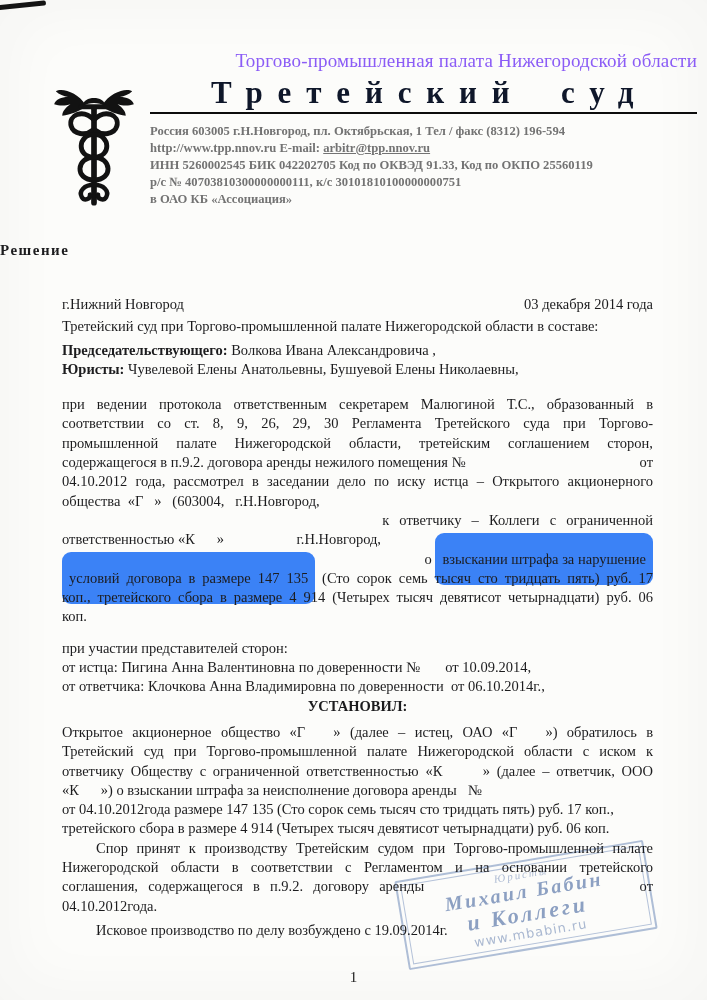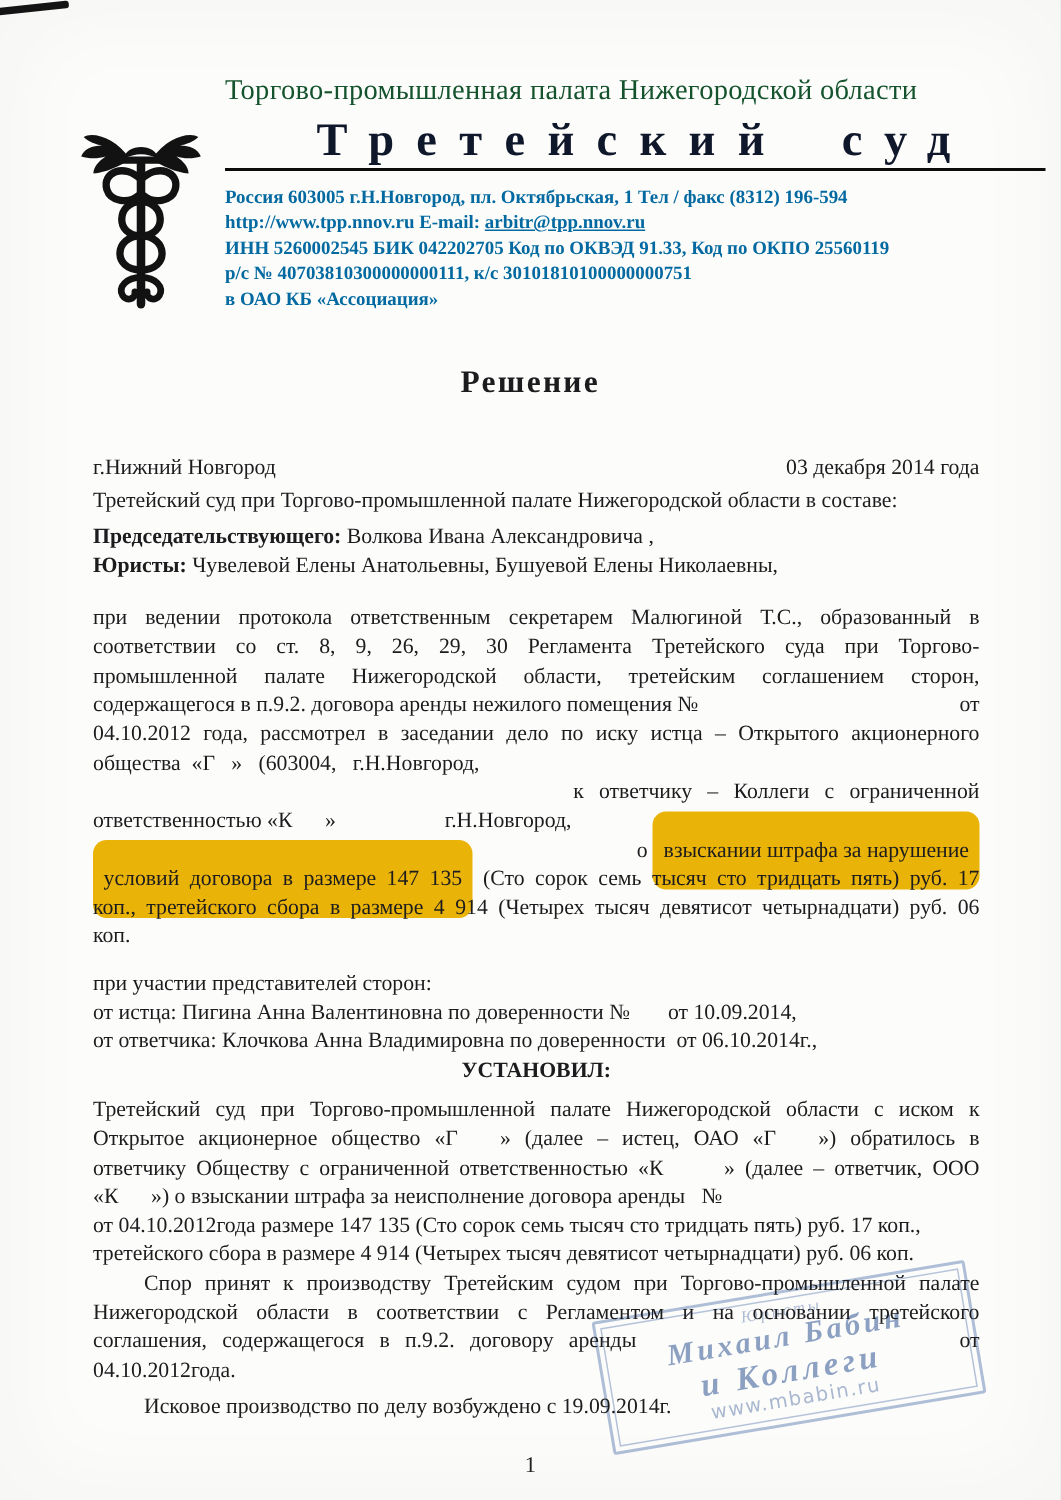--- a/index.html
+++ b/index.html
@@ -15,48 +15,48 @@
   }
   .corner-mark {
     position: absolute; top: 3px; left: -6px;
     width: 52px; height: 5px; background: #141414;
     transform: rotate(-6deg); border-radius: 2px;
   }
   
   .letterhead { position: relative; padding-top: 50px; }
   .logo { position: absolute; left: 50px; top: 84px; width: 88px; height: 122px; }
   .lh-right { margin: 0 10px 0 150px; }
-  .org { font-size: 19px; text-align: left; letter-spacing: 0.2px; color: #14532d; }
+  .org { font-size: 19px; text-align: right; letter-spacing: 0.2px; color: #8b5cf6; }
   .court { font-size: 31px; font-weight: 700; text-align: center;
            letter-spacing: 0.48em; word-spacing: 0.45em; margin-top: 3px;
            padding-left: 0.4em; color: #0f172a; white-space: nowrap; }
   .rule { border-top: 2.5px solid #0c0c0c; margin-top: 1px; }
-  .contacts { margin-top: 9px; font-size: 12.6px; font-weight: 700; line-height: 17px; color: #0369a1; }
+  .contacts { margin-top: 9px; font-size: 12.6px; font-weight: 700; line-height: 17px; color: #737373; }
   .contacts .email { text-decoration: underline; cursor: pointer; }
   
-  .doc-title { margin-top: 34px; text-align: center; font-weight: 700;
-               font-size: 21px; letter-spacing: 1.5px; }
+  .doc-title { margin-top: 34px; text-align: left; font-weight: 700;
+               font-size: 15px; letter-spacing: 1.5px; }
   .content { position: relative; }
   .bodycol { margin: 0 54px 0 62px; font-size: 14.5px; }
   .t  { white-space: pre-wrap; line-height: 19.3px; min-height: 19.3px; }
   .j  { text-align: justify; text-align-last: justify; }
   .r  { text-align: right; }
   .ws { word-spacing: 0.45em; }
   .ind { text-indent: 34px; }
   .b  { font-weight: 700; }
   .flexline { display: flex; justify-content: space-between; }
   .cityrow { margin-top: 36px; display: flex; justify-content: space-between; }
   .composition { margin-top: 3px; }
   .panel { margin-top: 4px; }
   .paraA { margin-top: 16px; }
   .reps { margin-top: 12px; }
   .center { text-align: center; }
   .findings { margin-top: 7px; }
   .claimline { margin-top: 5px; }
-  .hl { background: #eab308; border-radius: 9px; padding: 18px 7px; }
+  .hl { background: #3b82f6; border-radius: 9px; padding: 18px 7px; }
   
   .stamp-wrap {
     position: absolute; left: 400px; top: 860px;
     width: 248px; height: 86px;
     transform: rotate(-9.5deg);
     border: 2px solid rgba(86,118,173,0.55);
     border-radius: 2px;
     opacity: 0.85;
   }
   .stamp-inner {
@@ -162,22 +162,22 @@
       </div>
 
       <div class="reps">
         <div class="t">при участии представителей сторон:</div>
         <div class="t">от истца: Пигина Анна Валентиновна по доверенности №       от 10.09.2014,</div>
         <div class="t">от ответчика: Клочкова Анна Владимировна по доверенности  от 06.10.2014г.,</div>
         <div class="t center b">УСТАНОВИЛ:</div>
       </div>
 
       <div class="findings">
+        <div class="t j">Открытое акционерное общество «Г   » (далее – истец, ОАО «Г   ») обратилось в</div>
         <div class="t j">Третейский суд при Торгово-промышленной палате Нижегородской области с иском к</div>
-        <div class="t j">Открытое акционерное общество «Г   » (далее – истец, ОАО «Г   ») обратилось в</div>
         <div class="t j">ответчику Обществу с ограниченной ответственностью «К      » (далее – ответчик, ООО</div>
         <div class="t">«К      ») о взыскании штрафа за неисполнение договора аренды   №</div>
         <div class="t">от 04.10.2012года размере 147 135 (Сто сорок семь тысяч сто тридцать пять) руб. 17 коп.,</div>
         <div class="t">третейского сбора в размере 4 914 (Четырех тысяч девятисот четырнадцати) руб. 06 коп.</div>
         <div class="t j ind">Спор принят к производству Третейским судом при Торгово-промышленной палате</div>
         <div class="t j">Нижегородской области в соответствии с Регламентом и на основании третейского</div>
         <div class="t flexline">
           <span class="ws">соглашения, содержащегося в п.9.2. договору аренды</span>
           <span>от</span>
         </div>

